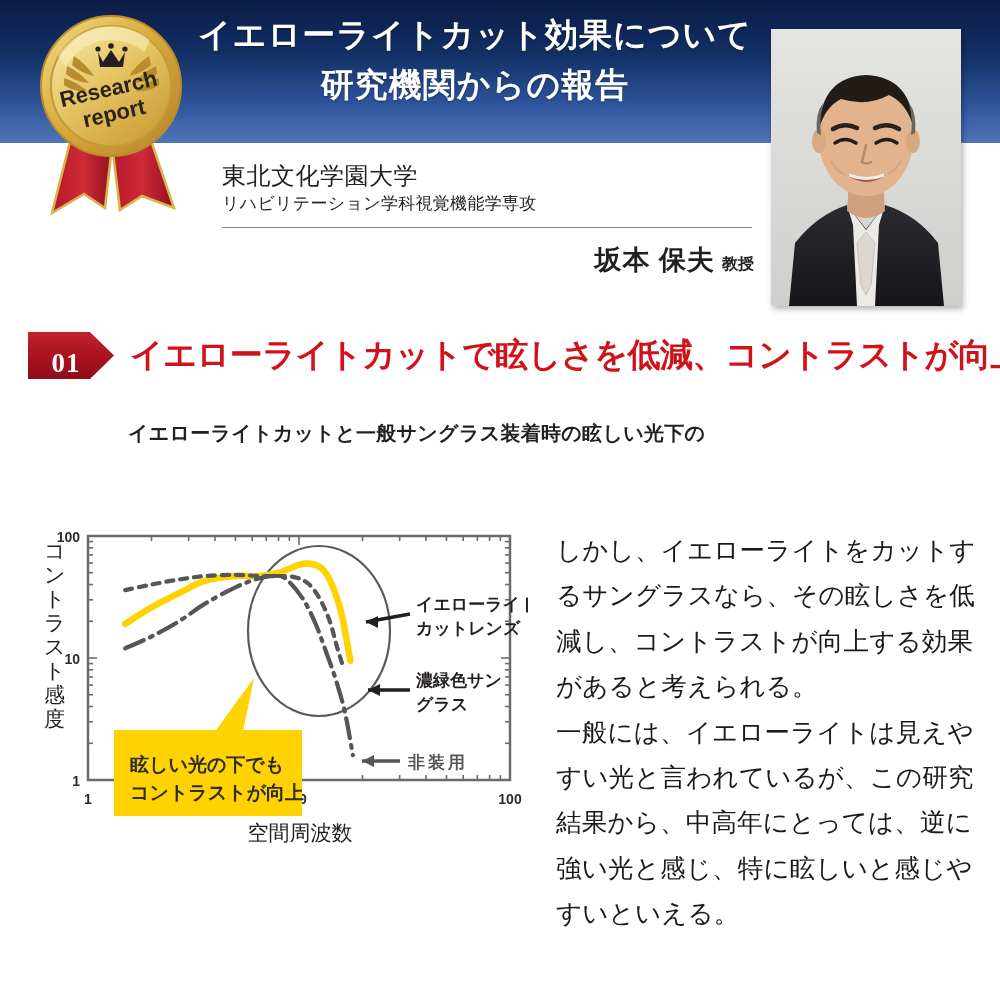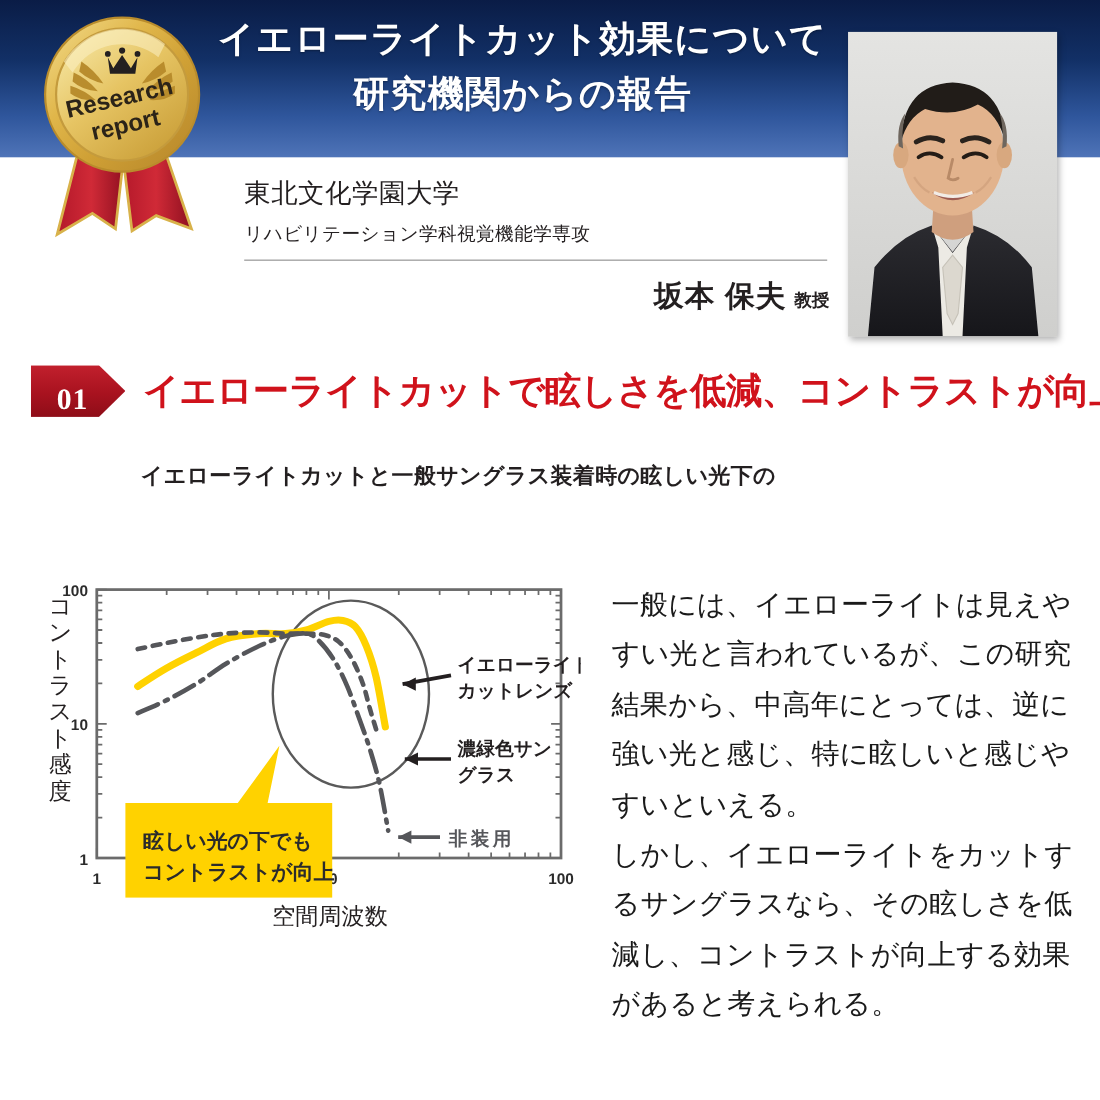--- a/index.html
+++ b/index.html
@@ -33,21 +33,21 @@
   .photo{
     position:absolute;left:771px;top:29px;width:190px;height:277px;
     background:#d9d9d7;overflow:hidden;
     box-shadow:2px 3px 6px rgba(0,0,0,.30);
   }
   .photo svg{display:block;}
 
   
   .affil{position:absolute;left:222px;top:160px;width:540px;color:#231f20;}
   .affil .univ{font-size:24px;letter-spacing:.5px;}
-  .affil .dept{font-size:17px;margin-top:9px;letter-spacing:.3px;}
+  .affil .dept{font-size:17px;letter-spacing:.3px;}
   .affil .rule{height:1px;background:#8c8c8c;margin-top:12px;width:530px;}
   .affil .namerow{
     margin-top:14px;text-align:right;padding-right:8px;
     display:flex;justify-content:flex-end;align-items:baseline;gap:7px;
   }
   .affil .pname{font-size:27px;font-weight:700;letter-spacing:1px;}
   .affil .ptitle{font-size:16px;font-weight:700;}
 
   
   .sec{position:absolute;left:28px;top:332px;display:flex;align-items:center;}
@@ -333,17 +333,17 @@
         <path d="M344 243 L356 237 L356 249 Z" fill="#55565a"></path>
         <text x="390" y="250" font-family="Liberation Sans, sans-serif" font-size="17" font-weight="700" fill="#55565a" letter-spacing="3">非装用</text>
       </g>
 
       <text x="282" y="322" text-anchor="middle" font-family="Liberation Sans, sans-serif" font-size="21" fill="#231f20">空間周波数</text>
       <text id="ylab" x="26" y="40" font-family="Liberation Sans, sans-serif" font-size="21" fill="#231f20"><tspan x="26" dy="0">コ</tspan><tspan x="26" dy="24">ン</tspan><tspan x="26" dy="24">ト</tspan><tspan x="26" dy="24">ラ</tspan><tspan x="26" dy="24">ス</tspan><tspan x="26" dy="24">ト</tspan><tspan x="26" dy="24">感</tspan><tspan x="26" dy="24">度</tspan></text>
     </svg>
   </div>
 
   <div class="body-text">
+    <p>しかし、イエローライトをカットするサングラスなら、その眩しさを低減し、コントラストが向上する効果があると考えられる。</p>
     <p>一般には、イエローライトは見えやすい光と言われているが、この研究結果から、中高年にとっては、逆に強い光と感じ、特に眩しいと感じやすいといえる。</p>
-    <p>しかし、イエローライトをカットするサングラスなら、その眩しさを低減し、コントラストが向上する効果があると考えられる。</p>
   </div>
 
 </div>
 
 </body></html>

